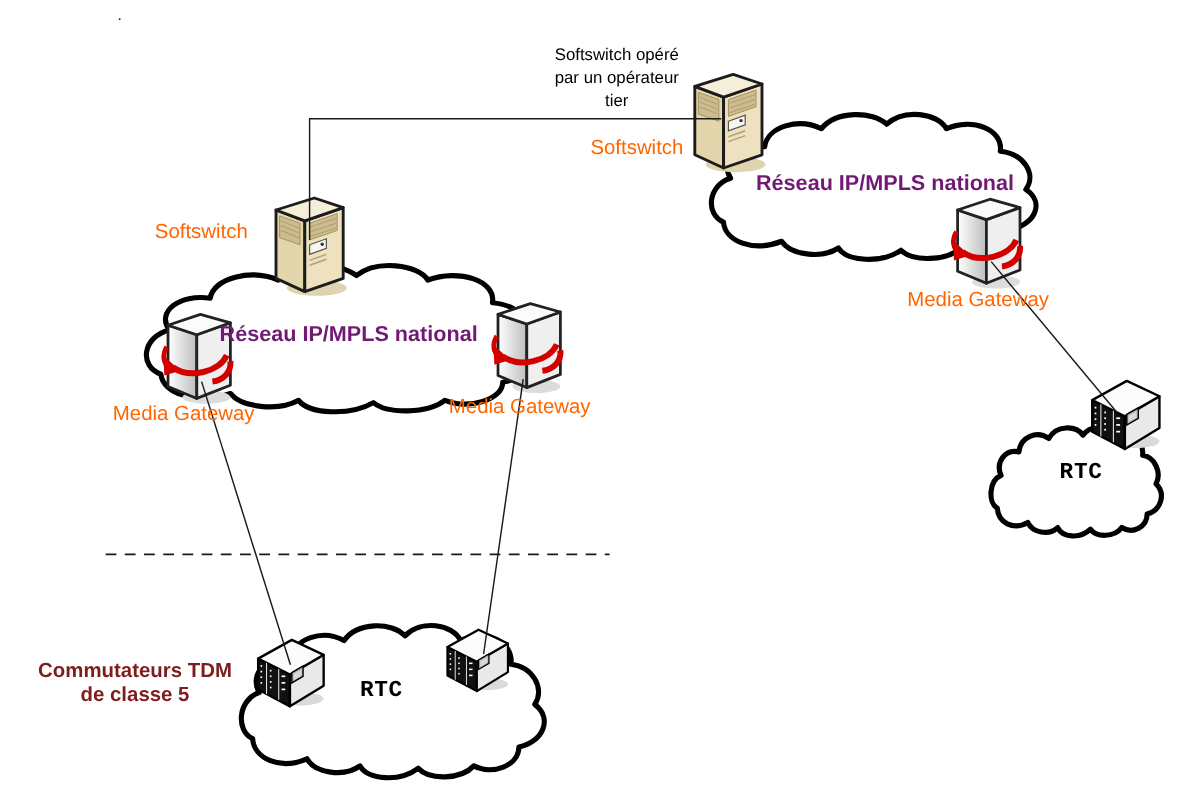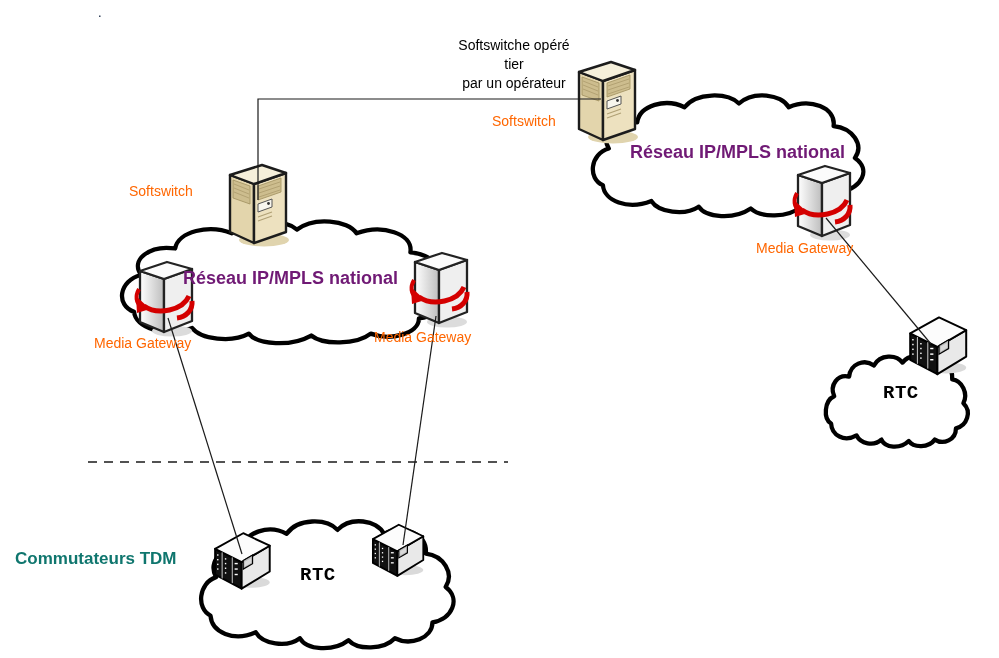--- a/index.html
+++ b/index.html
@@ -3,28 +3,28 @@
 <meta charset="utf-8">
 <style>
   html,body{margin:0;padding:0;}
   body{
     width:999px;height:658px;position:relative;background:#ffffff;
     font-family:"Liberation Sans", sans-serif;color:#000;overflow:hidden;
   }
   #stage{position:absolute;left:0;top:0;width:999px;height:658px;}
   svg{position:absolute;left:0;top:0;}
   .lbl{position:absolute;white-space:nowrap;line-height:1.1;}
-  .orange{color:#FF6600;font-size:14px;}
+  .orange{color:#FF6600;font-size:17px;}
   .cloud-title{font-weight:bold;font-size:18px;color:#701a75;}
   .rtc-title{font-weight:bold;font-size:19px;color:#000;letter-spacing:.5px;font-family:Liberation Mono, monospace;}
   .note{position:absolute;left:430px;top:36px;width:168px;text-align:center;
         font-size:14px;line-height:19px;color:#000;}
   .note span{display:block;}
-  .tdm-caption{position:absolute;left:15px;top:549px;width:195px;
-        font-weight:bold;font-size:17px;line-height:20px;color:#0f766e;}
+  .tdm-caption{position:absolute;left:15px;top:549px;width:195px;text-align:center;
+        font-weight:bold;font-size:17px;line-height:20px;color:#7f1d1d;}
   .tdm-caption span{display:block;}
   .stray-dot{position:absolute;left:98px;top:5px;font-size:13px;color:#001433;}
 </style>
 </head>
 <body>
 
 <div id="stage">
 
   <svg width="999" height="658" viewBox="0 0 999 658">
     <defs>
@@ -105,35 +105,36 @@
     <polyline points="258,200 258,99 601,99" fill="none" stroke="#1a1a1a" stroke-width="1.2"></polyline>
     <line x1="168" y1="318" x2="242" y2="554" stroke="#1a1a1a" stroke-width="1.2"></line>
     <line x1="436" y1="316" x2="403" y2="545" stroke="#1a1a1a" stroke-width="1.2"></line>
     <line x1="826" y1="218" x2="931" y2="344" stroke="#1a1a1a" stroke-width="1.2"></line>
     <line x1="88" y1="462" x2="508" y2="462" stroke="#1a1a1a" stroke-width="1.3" stroke-dasharray="9 7"></line>
   </svg>
 
   <div class="stray-dot">.</div>
 
   <div class="note">
-    <span>Softswitche opéré</span>
+    <span>Softswitch opéré</span>
+    <span>par un opérateur</span>
     <span>tier</span>
-    <span>par un opérateur</span>
   </div>
 
   <div class="lbl orange" style="left:492px;top:114px;">Softswitch</div>
   <div class="lbl orange" style="left:129px;top:184px;">Softswitch</div>
 
   <div class="lbl cloud-title" style="left:183px;top:269px;">Réseau IP/MPLS national</div>
   <div class="lbl cloud-title" style="left:630px;top:143px;">Réseau IP/MPLS national</div>
 
   <div class="lbl orange" style="left:94px;top:336px;">Media Gateway</div>
   <div class="lbl orange" style="left:374px;top:330px;">Media Gateway</div>
   <div class="lbl orange" style="left:756px;top:241px;">Media Gateway</div>
 
   <div class="lbl rtc-title" style="left:300px;top:565px;">RTC</div>
   <div class="lbl rtc-title" style="left:883px;top:383px;">RTC</div>
 
   <div class="tdm-caption">
     <span>Commutateurs TDM</span>
+    <span>de classe 5</span>
   </div>
 
 </div>
 
 </body></html>

